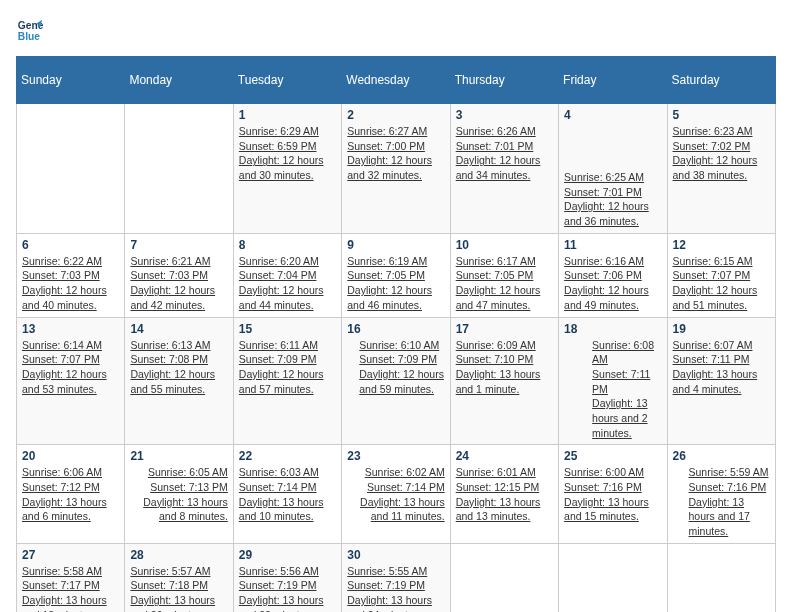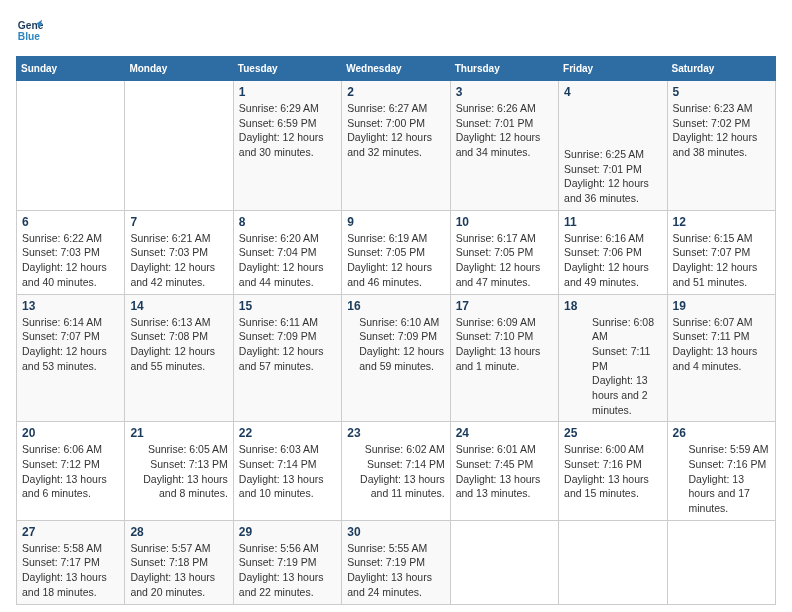--- a/index.html
+++ b/index.html
@@ -38,24 +38,24 @@
       color: #555;
     }
     table {
       width: 100%;
       border-collapse: collapse;
       font-size: 11px;
     }
     thead tr th {
       background-color: #2e6da4;
       color: #fff;
-      padding: 6px 4px;
+      padding: 16px 4px;
       text-align: left;
-      font-size: 10px;
-      font-weight: bold;
+      font-size: 12px;
+      font-weight: normal;
       border: 1px solid #2e6da4;
     }
     tbody tr td {
       border: 1px solid #ccc;
       vertical-align: top;
       padding: 4px 5px;
       height: 80px;
       width: calc(100% / 7);
       background: #fff;
     }
@@ -66,20 +66,21 @@
       font-weight: bold;
       font-size: 12px;
       color: #1a3a5c;
       display: block;
       margin-bottom: 2px;
     }
     .day-info {
       color: #333;
       font-size: 10.5px;
       line-height: 1.4;
+      text-decoration: underline;
     }
     .empty-cell {
       background: #fff !important;
     }
   </style>
 </head>
 <body>
 
 <div class="header">
   <div class="logo">
@@ -251,21 +252,21 @@
         </td>
         <td>
           <span class="day-num">23</span>
           <div class="day-info" style="white-space: pre-line; text-align: right;">Sunrise: 6:02 AM
 Sunset: 7:14 PM
 Daylight: 13 hours and 11 minutes.</div>
         </td>
         <td>
           <span class="day-num">24</span>
           <div class="day-info" style="white-space: pre-line;">Sunrise: 6:01 AM
-Sunset: 7:45 PM
+Sunset: 12:15 PM
 Daylight: 13 hours and 13 minutes.</div>
         </td>
         <td>
           <span class="day-num">25</span>
           <div class="day-info" style="white-space: pre-line;">Sunrise: 6:00 AM
 Sunset: 7:16 PM
 Daylight: 13 hours and 15 minutes.</div>
         </td>
         <td>
           <span class="day-num">26</span>

